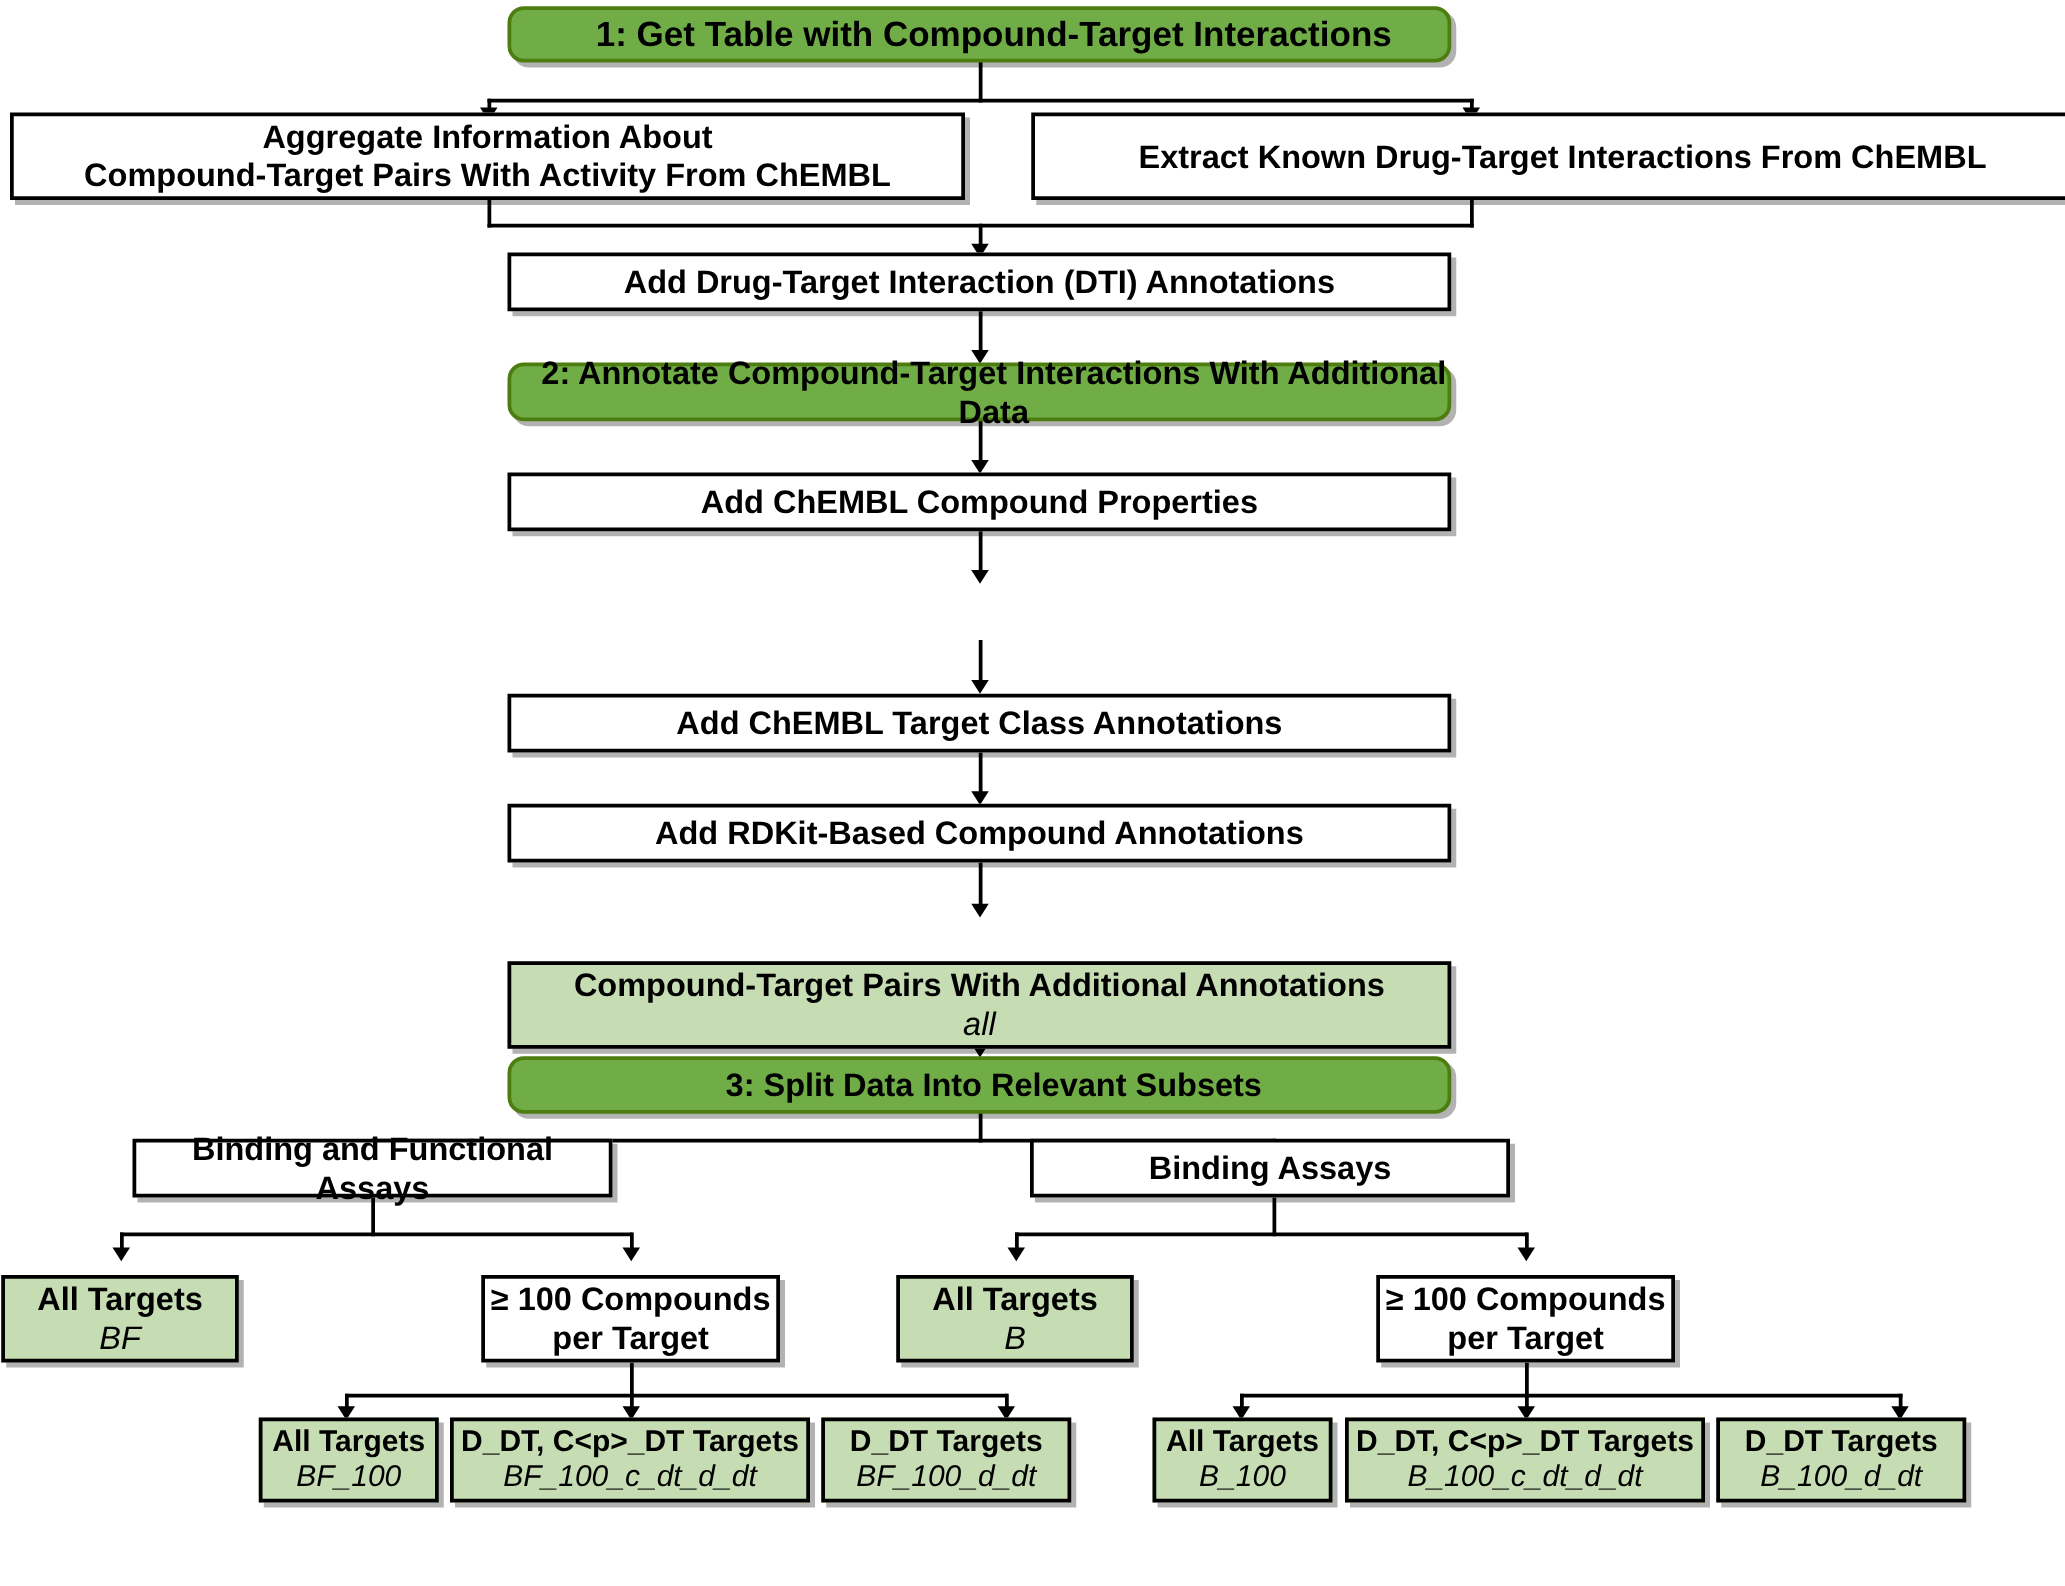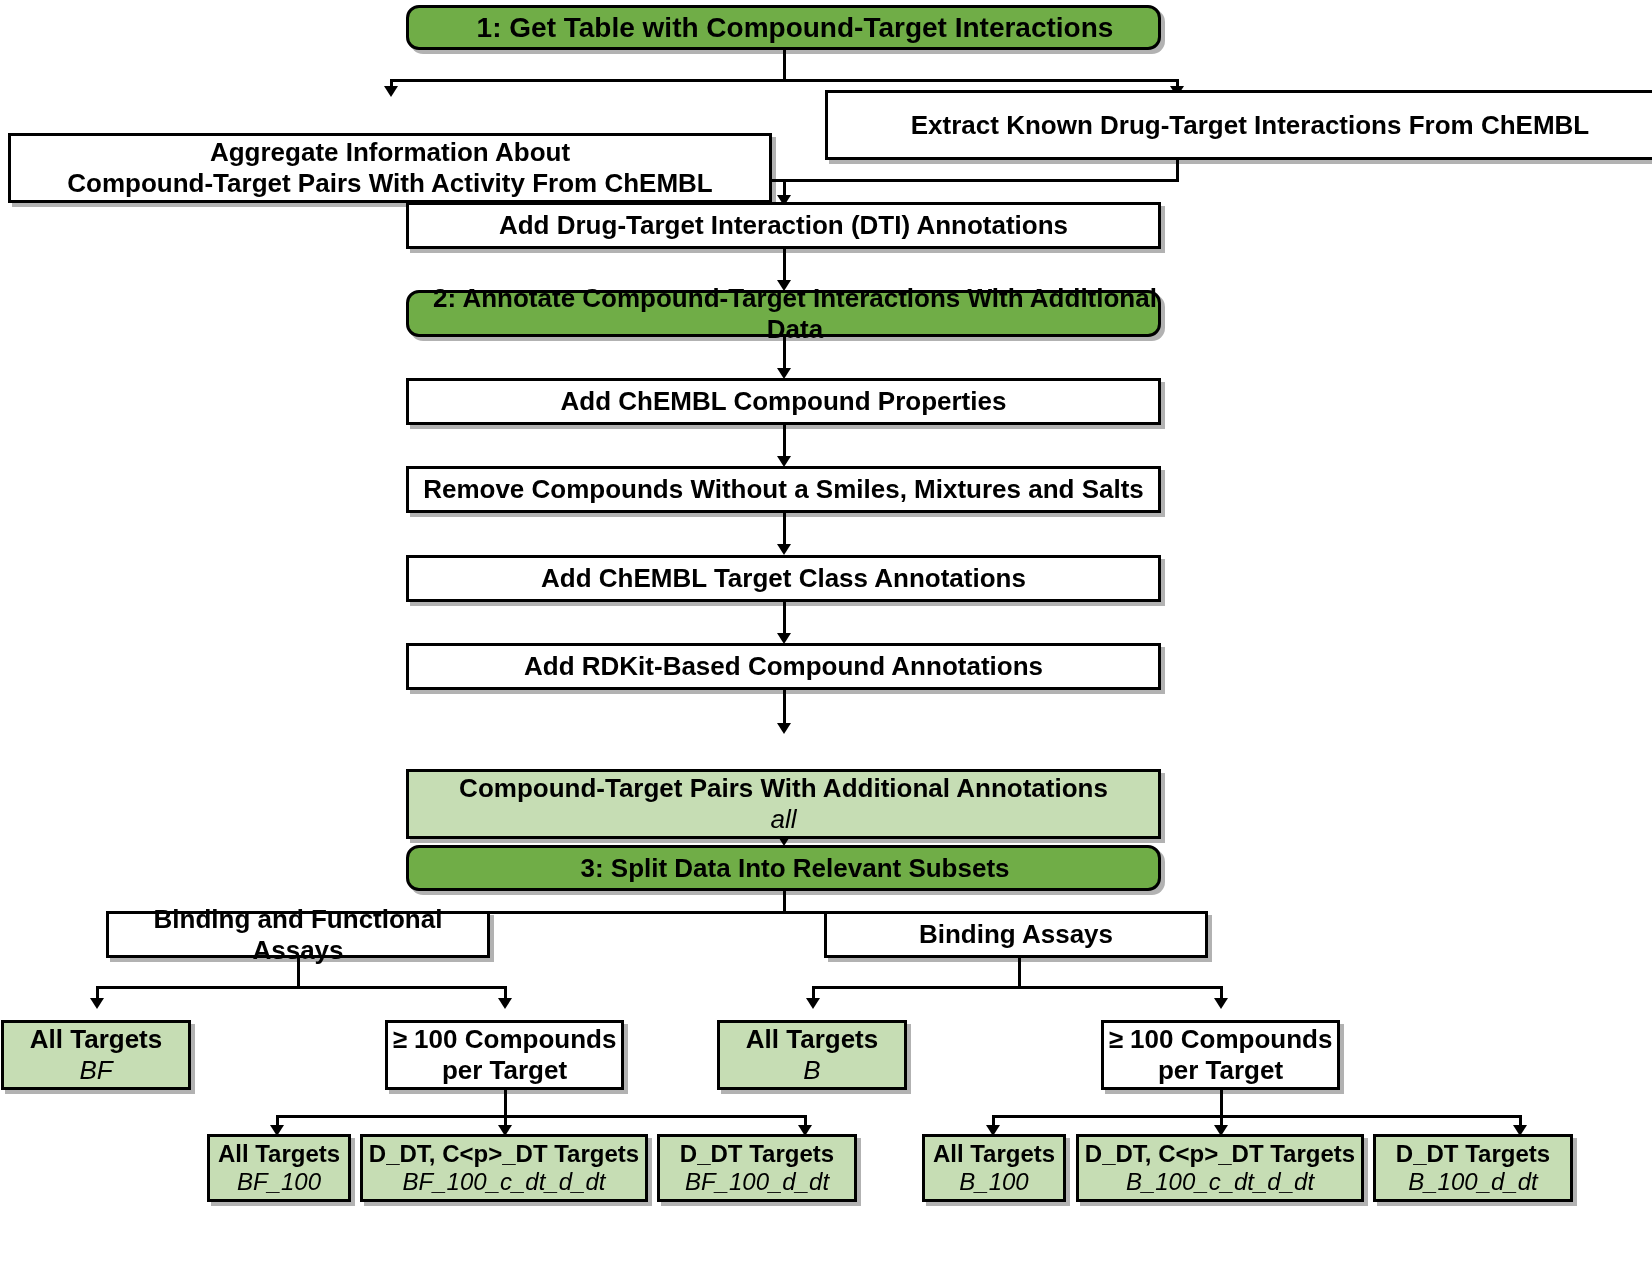--- a/index.html
+++ b/index.html
@@ -34,21 +34,21 @@
   }
   .node .title { display: block; }
   .node .sub {
     display: block;
     font-style: italic;
     font-weight: normal;
   }
   .stage {
     background: #70ad47;
     border-radius: 13px;
-    border: 3px solid #000000;
+    border: 3px solid #4d7c0f;
     padding-left: 23px;
   }
   .dataset {
     background: #c6ddb4;
   }
   .f28 { font-size: 28px; }
   .f26 { font-size: 26px; }
   .f24 { font-size: 24px; }
 
   
@@ -141,44 +141,41 @@
   <div class="arrow" style="left:986px; top:1125px;"></div>
   <div class="vline" style="left:1220px; top:1115px; height:14px;"></div>
   <div class="arrow" style="left:1214px; top:1125px;"></div>
   <div class="vline" style="left:1519px; top:1115px; height:14px;"></div>
   <div class="arrow" style="left:1513px; top:1125px;"></div>
 
   <div class="node stage f28" style="left:406px; top:5px; width:755px; height:45px;">
     <span class="title">1: Get Table with Compound-Target Interactions</span>
   </div>
 
-  <div class="node f26" style="left:8px; top:90px; width:764px; height:70px;margin-top:43px;">
+  <div class="node f26" style="left:8px; top:90px; width:764px; height:70px;">
     <span class="title">Aggregate Information About</span>
     <span class="title">Compound-Target Pairs With Activity From ChEMBL</span>
   </div>
 
   <div class="node f26" style="left:794px; top:90px; width:850px; height:70px;margin-left:31px;">
     <span class="title">Extract Known Drug-Target Interactions From ChEMBL</span>
   </div>
 
   <div class="node f26" style="left:406px; top:202px; width:755px; height:47px;">
     <span class="title">Add Drug-Target Interaction (DTI) Annotations</span>
   </div>
 
   <div class="node stage f26" style="left:406px; top:290px; width:755px; height:47px;">
     <span class="title">2: Annotate Compound-Target Interactions With Additional Data</span>
   </div>
 
   <div class="node f26" style="left:406px; top:378px; width:755px; height:47px;">
     <span class="title">Add ChEMBL Compound Properties</span>
   </div>
 
-  <div class="node f26" style="left:406px; top:466px; width:755px; height:47px;">
-    <span class="title">Remove Compounds Without a Smiles, Mixtures and Salts</span>
-  </div>
 
   <div class="node f26" style="left:406px; top:555px; width:755px; height:47px;">
     <span class="title">Add ChEMBL Target Class Annotations</span>
   </div>
 
   <div class="node f26" style="left:406px; top:643px; width:755px; height:47px;">
     <span class="title">Add RDKit-Based Compound Annotations</span>
   </div>
 
   <div class="node dataset f26" style="left:406px; top:732px; width:755px; height:70px;margin-top:37px;">

